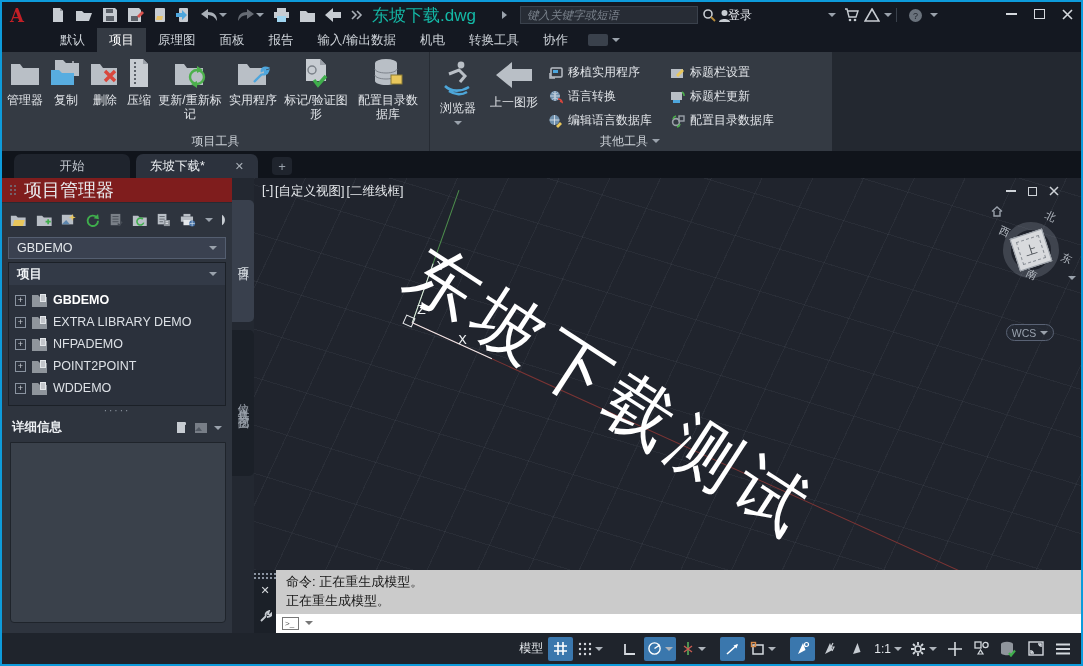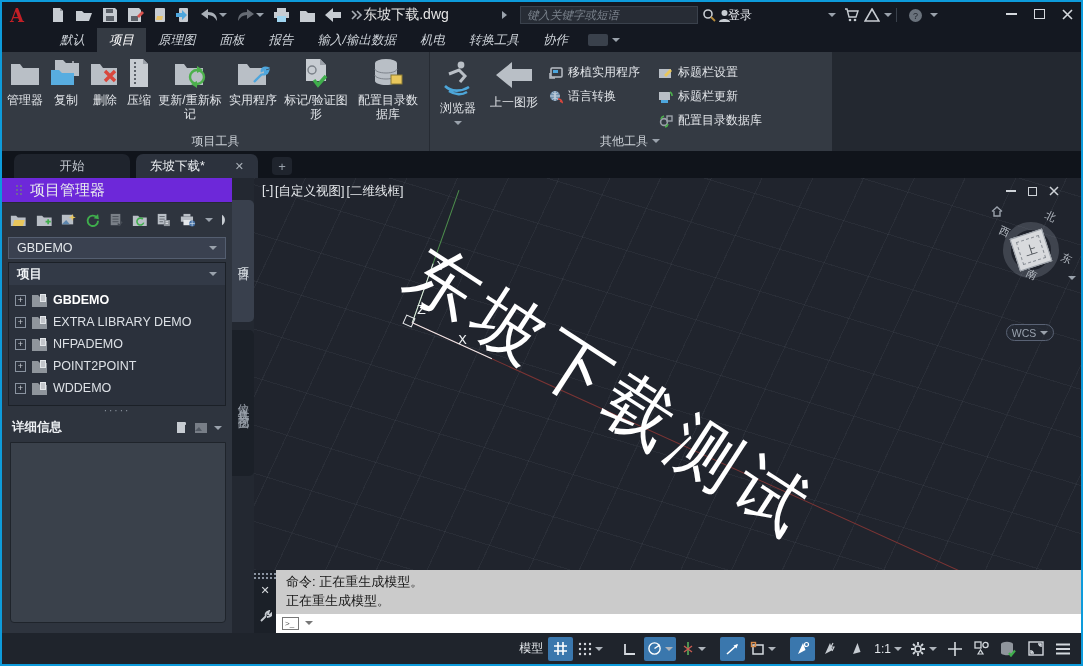--- a/index.html
+++ b/index.html
@@ -5,32 +5,32 @@
   html,body{margin:0;padding:0;background:#000;}
   *{box-sizing:border-box;}
   .window{position:relative;width:1083px;height:666px;background:#171b22;border:2px solid #0d9bdb;
     overflow:hidden;color:#dfe3e8;font-family:"Liberation Sans","DejaVu Sans",sans-serif;font-size:12px;}
   
   .titlebar{position:absolute;left:0;top:0;width:100%;height:26px;background:#141821;}
   .titlebar>*{position:absolute;top:0;height:26px;display:flex;align-items:center;}
   .logoA{left:8px;font-weight:bold;font-size:18px;color:#c21f26;font-family:"DejaVu Serif",serif;}
   .qat{left:48px;gap:9px;}
   .qat .qbtn{display:flex;align-items:center;height:20px;}
-  .doctitle{left:334px;width:140px;justify-content:center;color:#e5e5e5;font-size:14px;}
+  .doctitle{left:352px;width:140px;justify-content:center;color:#14b8a6;font-size:17px;}
   .tcaret{width:0;height:0;border-left:5px solid #9aa2ac;border-top:4px solid transparent;border-bottom:4px solid transparent;display:inline-block;}
   .searchwrap{left:518px;}
   .search{width:178px;height:18px;background:#272c35;border:1px solid #3a414c;color:#c7ccd2;
     font-size:11.5px;padding:0 6px;font-family:inherit;}
   .search::placeholder{font-style:italic;color:#7a828c;}
   .signin{left:726px;gap:4px;color:#dfe3e8;font-size:12px;}
   .caret-dn{width:0;height:0;border-top:4px solid #9aa2ac;border-left:4px solid transparent;border-right:4px solid transparent;display:inline-block;}
   .tb-sep{left:894px;width:1px;height:14px;top:6px;background:#3a414c;}
   .winctl{top:0;width:26px;height:24px;justify-content:center;cursor:default;}
   
-  .ribbontabs{position:absolute;left:0;top:26px;width:100%;height:24px;background:#141821;display:flex;align-items:stretch;padding-left:46px;font-style:italic;}
+  .ribbontabs{position:absolute;left:0;top:26px;width:100%;height:24px;background:#141821;display:flex;align-items:stretch;padding-left:46px;}
   .rtab{display:flex;align-items:center;padding:0 12px;color:#cfd4da;font-size:12.5px;}
   .rtab.active{background:#343a43;color:#fff;}
   .rtab-more{display:flex;align-items:center;gap:4px;margin-left:8px;}
   .rtab-more .box{width:20px;height:12px;background:#3a414c;border-radius:2px;}
   
   .ribbon{position:absolute;left:0;top:50px;width:100%;height:99px;background:#343a43;display:flex;}
   .rib-dark{position:absolute;left:830px;top:0;right:0;height:99px;background:#232830;}
   .panel{display:flex;flex-direction:column;border-right:1px solid #262b33;height:99px;}
   .panel .btnrow{flex:1;display:flex;align-items:flex-start;padding:4px 2px 0 2px;}
   .panel .plabel{height:20px;display:flex;align-items:center;justify-content:center;color:#ccd1d7;font-size:12px;gap:4px;}
@@ -46,21 +46,21 @@
   .ftab.start{margin-left:12px;width:116px;background:#1f242d;color:#c4cad1;justify-content:center;}
   .ftab.cur{margin-left:6px;width:122px;background:#2c323d;color:#eef1f4;justify-content:space-between;}
   .ftab .x{color:#aab1b9;font-size:11px;}
   .newtab{margin-left:14px;margin-bottom:3px;width:20px;height:18px;border-radius:4px;background:#1f242d;
     color:#9aa2ac;display:flex;align-items:center;justify-content:center;font-size:13px;}
   
   .main{position:absolute;left:0;top:176px;width:100%;bottom:31px;display:flex;}
   
   .leftpanel{width:252px;display:flex;background:#2e343e;}
   .pm{width:230px;display:flex;flex-direction:column;}
-  .pmheader{height:25px;display:flex;align-items:center;padding-left:14px;gap:8px;color:#e8ebee;font-size:15px;background:#6d28d9;border-bottom:1px solid #262b33;}
+  .pmheader{height:25px;display:flex;align-items:center;padding-left:8px;gap:8px;color:#e8ebee;font-size:18px;background:#7f1d1d;border-bottom:1px solid #262b33;}
   .grip{display:inline-grid;grid-template-columns:2px 2px;gap:2px;}
   .grip i{width:2px;height:2px;background:#707883;border-radius:50%;}
   .pmtoolbar{height:33px;display:flex;align-items:center;padding-left:8px;gap:9px;}
   .combo{margin:1px 6px 0 6px;height:22px;background:#3a4150;border:1px solid #545e70;display:flex;align-items:center;
     justify-content:space-between;padding:0 8px;color:#e4e8ec;font-size:12.5px;}
   .secbox{margin:3px 6px 0 6px;border:1px solid #1b2027;background:#2b313c;display:flex;flex-direction:column;}
   .secbar{height:22px;background:#333a47;display:flex;align-items:center;justify-content:space-between;padding:0 8px;
     font-weight:bold;color:#eef1f4;font-size:12.5px;}
   .tree{padding:4px 0 6px 6px;}
   .trow{height:22px;display:flex;align-items:center;gap:5px;color:#dde1e6;font-size:12.5px;}
@@ -398,20 +398,28 @@
               </svg>
             <span>移植实用程序</span>
           </div>
           <div class="srow">
             <svg width="15" height="14" viewBox="0 0 15 14">
                 <circle cx="7" cy="6" r="5" fill="#6f90ad"></circle>
                 <path d="M2 6h10M7 1v10M4 2.5c2 2 4 2 6 0M4 9.5c2-2 4-2 6 0" stroke="#dfe6ec" stroke-width=".8" fill="none"></path>
                 <path d="M10 9a4 4 0 0 1 4 3l-2-1" stroke="#d9473d" stroke-width="1.6" fill="none"></path>
               </svg>
             <span>语言转换</span>
+          </div>
+          <div class="srow">
+            <svg width="15" height="14" viewBox="0 0 15 14">
+                <circle cx="6.5" cy="6" r="5" fill="#6f90ad"></circle>
+                <path d="M1.5 6h10M6.5 1v10" stroke="#dfe6ec" stroke-width=".8" fill="none"></path>
+                <path d="M8 12l4-4 2 2-4 4z" fill="#e9c75c"></path>
+              </svg>
+            <span>编辑语言数据库</span>
           </div>
         </div>
         <div class="smallrows" style="margin-left:12px">
           <div class="srow">
             <svg width="15" height="14" viewBox="0 0 15 14">
                 <rect x="1" y="3" width="12" height="9" fill="#b9bfc6"></rect>
                 <path d="M6 9l6-6 2 2-6 6z" fill="#e9c75c"></path>
               </svg>
             <span>标题栏设置</span>
           </div>

